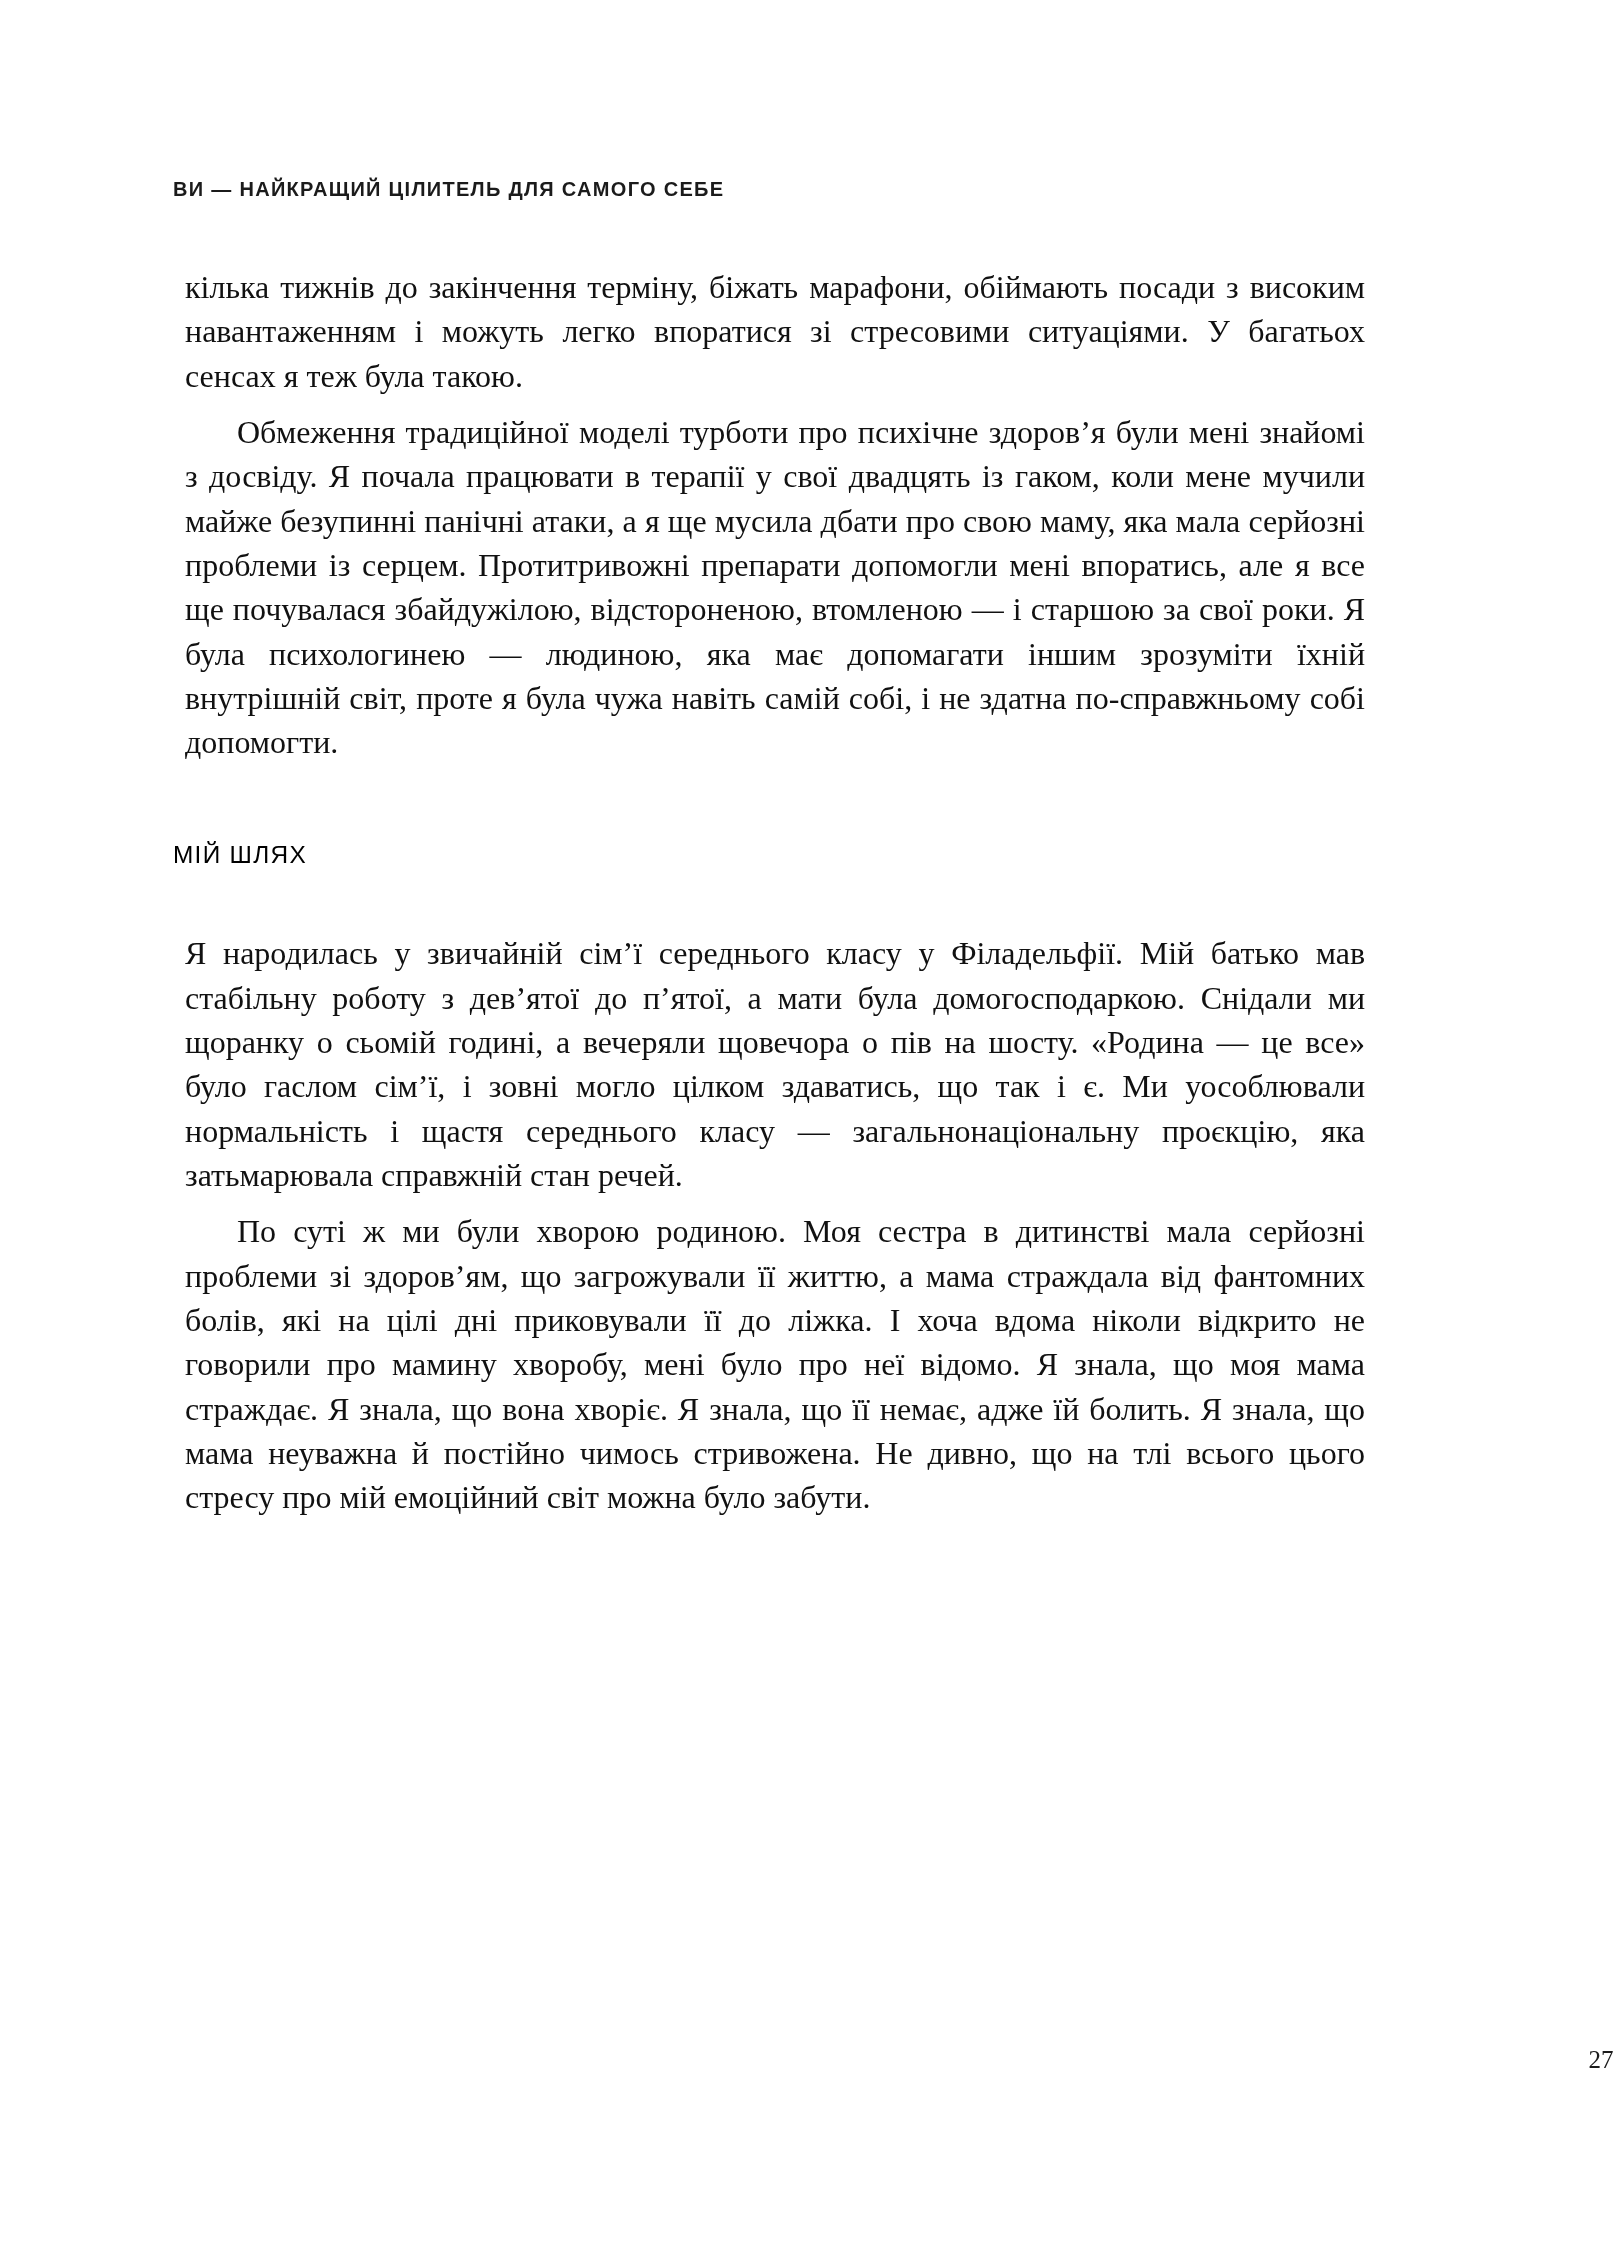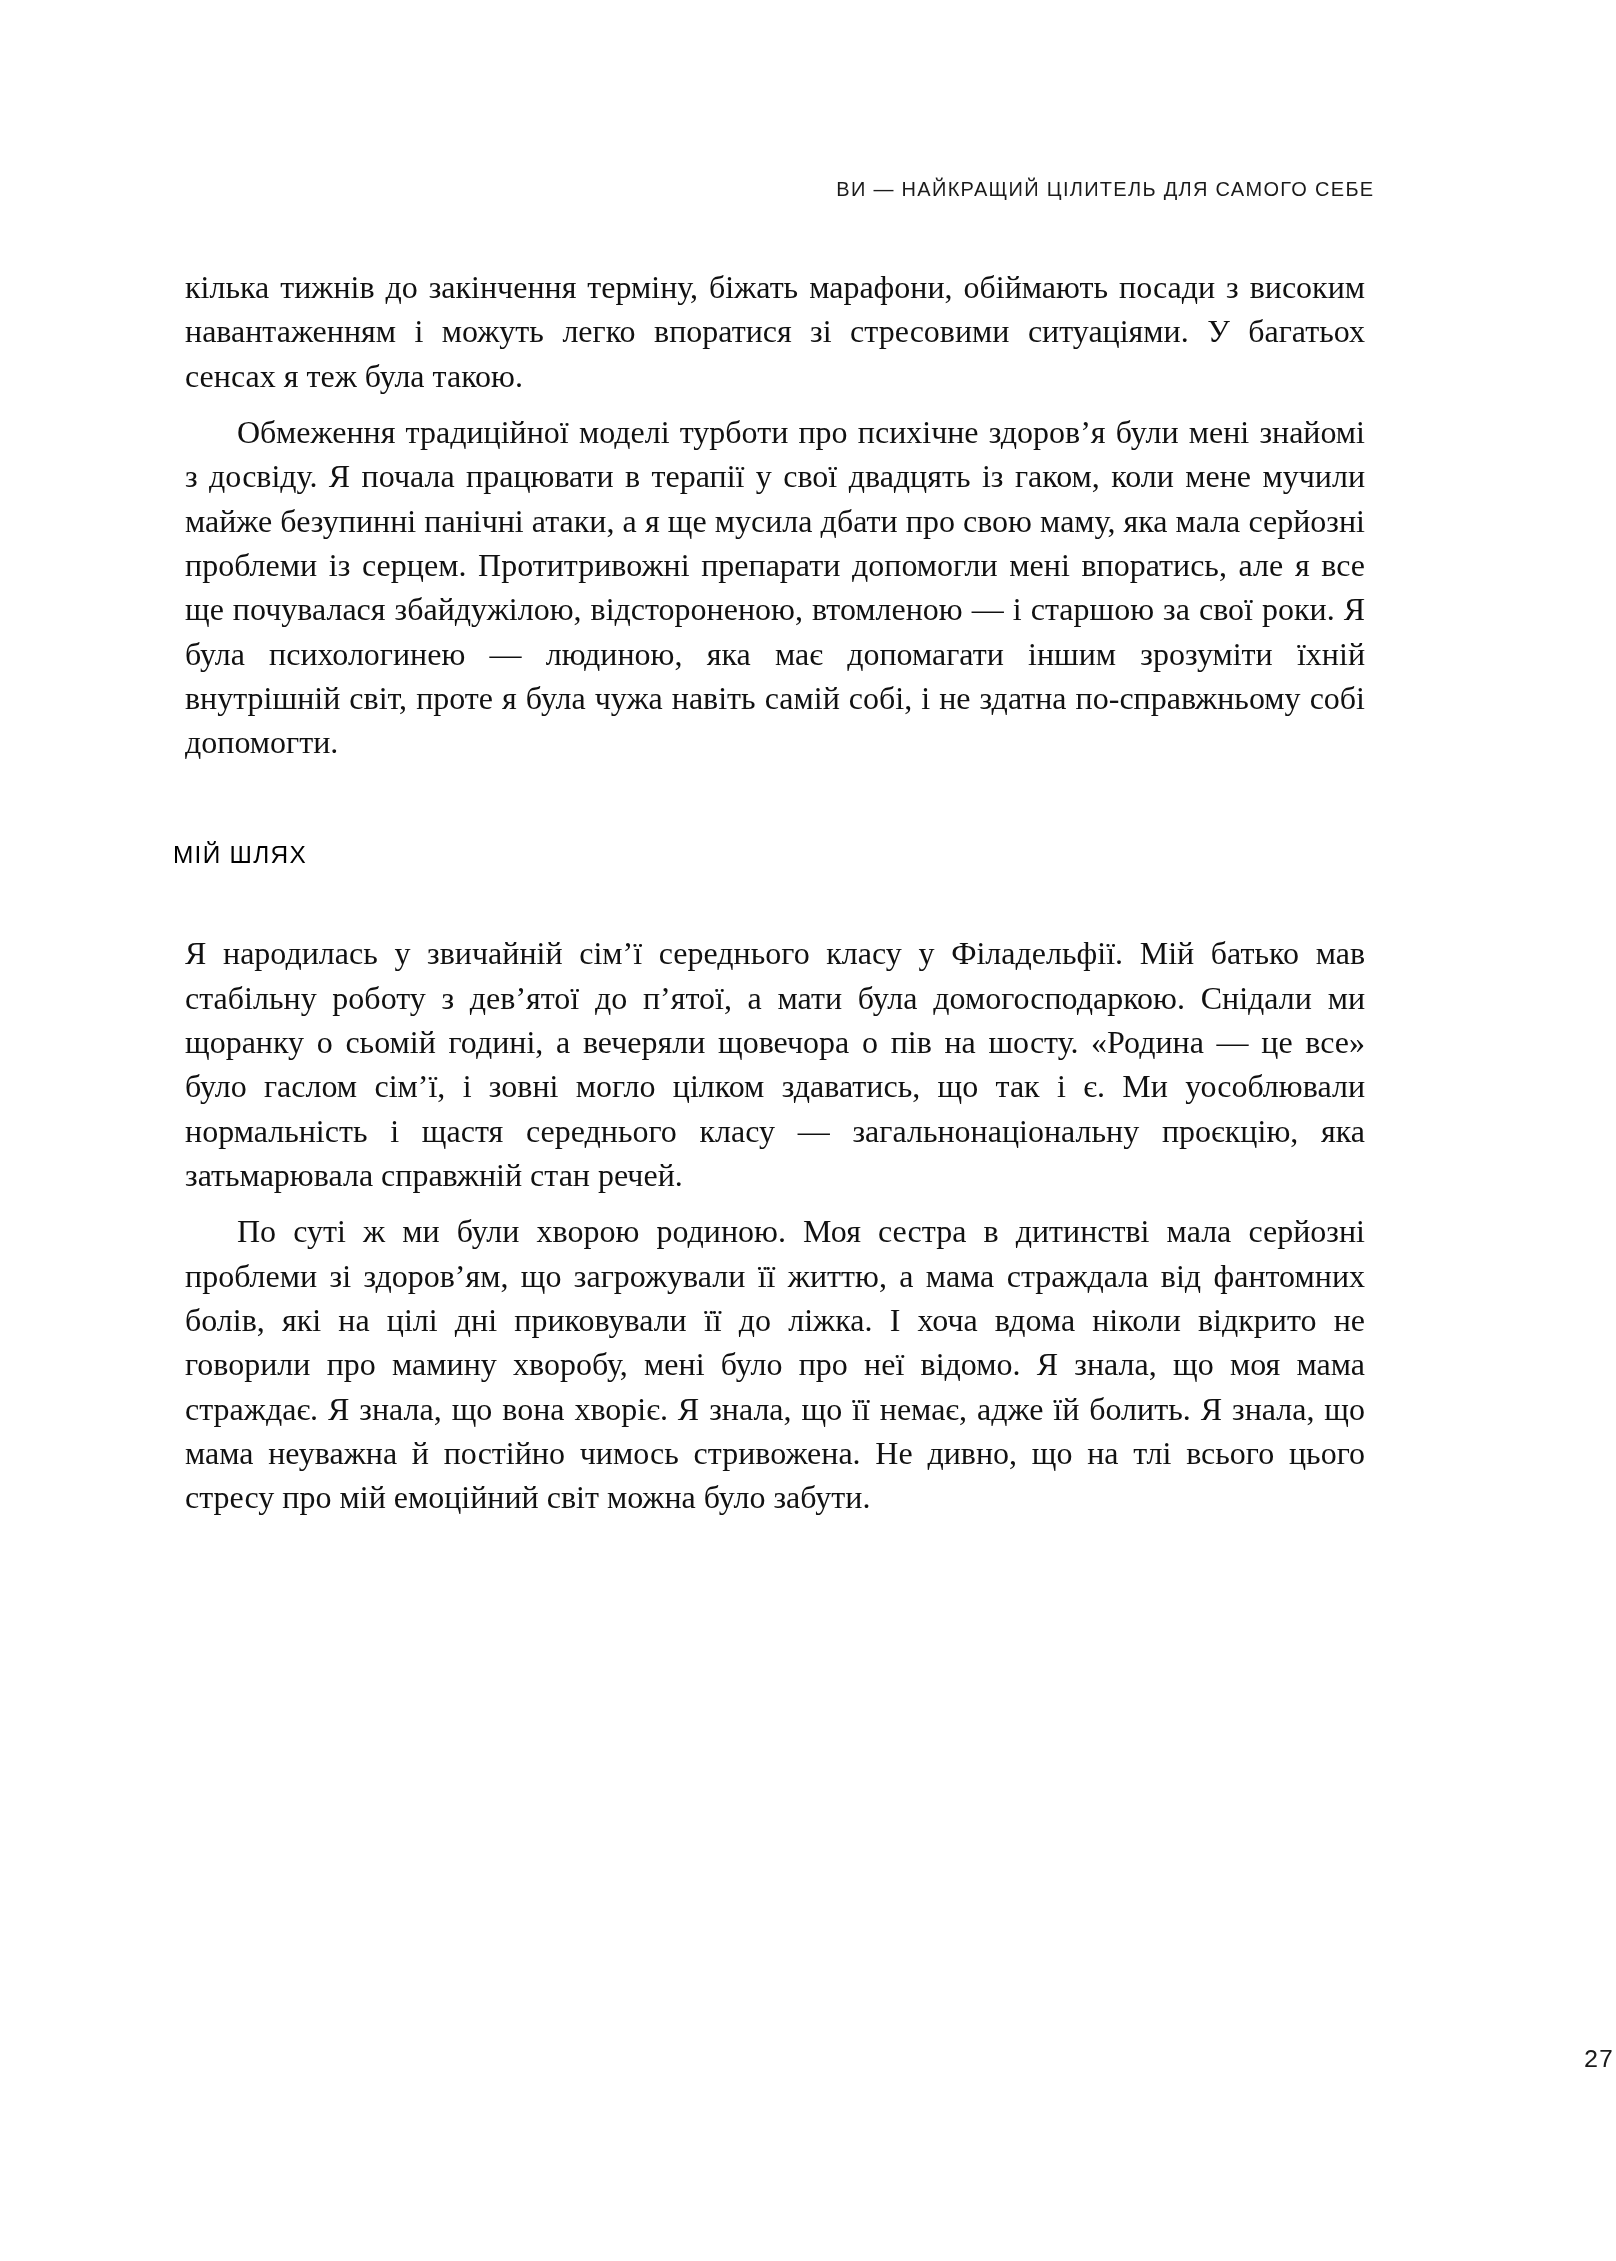--- a/index.html
+++ b/index.html
@@ -22,22 +22,21 @@
     position: absolute;
     left: 173px;
     top: 178px;
     width: 1204px;
   }
   .running-head {
     font-family: "Liberation Sans", sans-serif;
     font-size: 20px;
     letter-spacing: 1.3px;
     color: #1b1b1b;
-    text-align: right;
-    font-weight: 400;
+    font-weight: 700;
     margin: 0 0 64px 0;
     padding-right: 2.5px;
   }
   p.body-text {
     font-size: 32px;
     line-height: 1.385;
     text-align: justify;
     text-justify: inter-word;
     margin: 12px;
     hyphens: manual;
@@ -53,21 +52,21 @@
     color: #000000;
     margin: 77px 0 62px 0;
     font-weight: 400;
   }
   .folio {
     position: absolute;
     left: 0;
     right: 0;
     top: 2046px;
     text-align: right;
-    font-family: Liberation Mono, monospace;
+    font-family: Liberation Serif, serif;
     font-size: 25px;
     color: #1b1b1b;
     padding-right: 2.5px;
   }
 </style>
 </head>
 <body>
 
 <div class="page">
 

